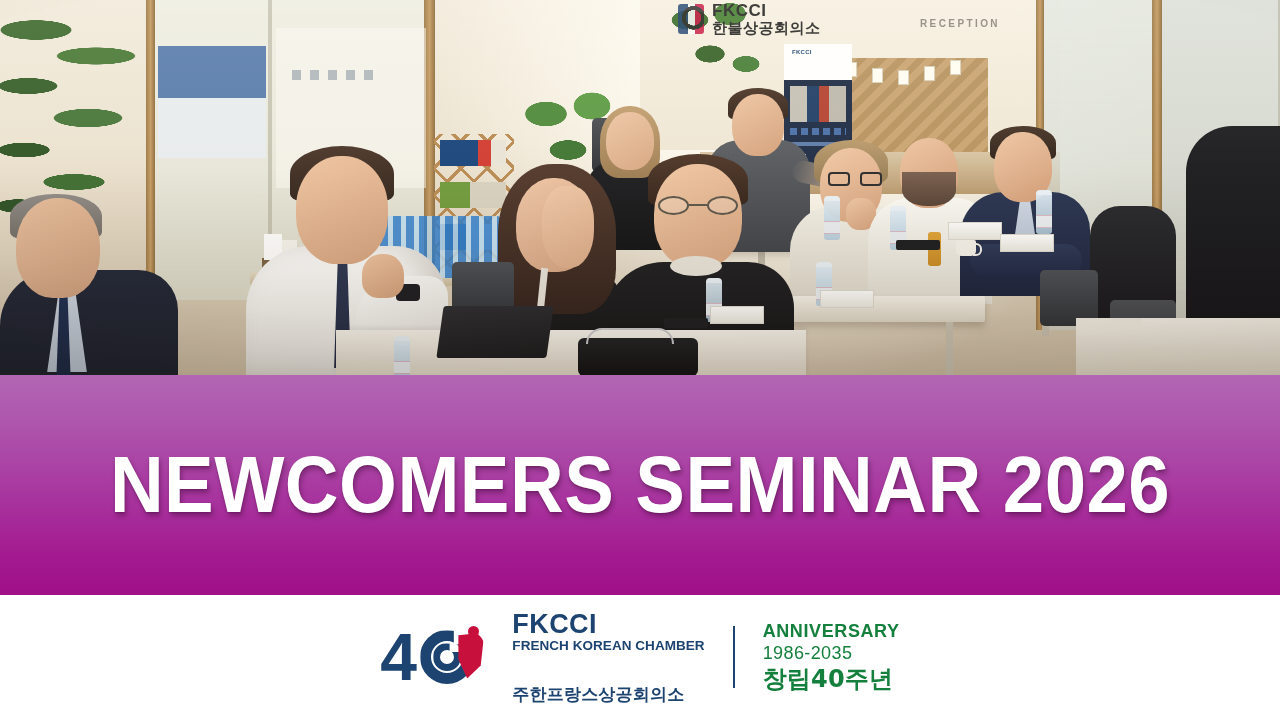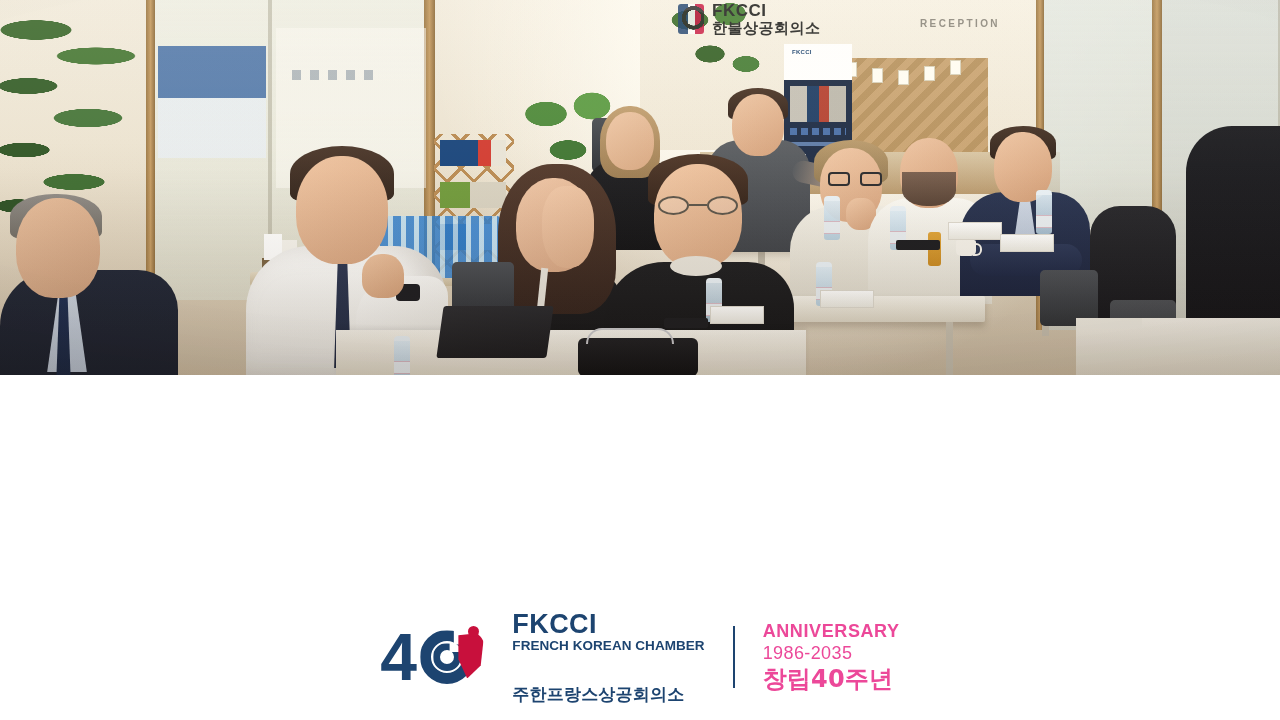--- a/index.html
+++ b/index.html
@@ -357,21 +357,21 @@
       background:#c8103c; border-radius:50%; }
 
   .names{ display:flex; flex-direction:column; justify-content:center; color:#1d4470; }
   .names .fkcci{ font-size:27px; font-weight:700; letter-spacing:.4px; line-height:1.04; }
   .names .eng{ font-size:13.5px; font-weight:700; letter-spacing:.05px; line-height:1.25; }
   .names .kor{ font-size:17px; font-weight:700; letter-spacing:.2px; line-height:1.25;
       font-family:"DejaVu Sans","Liberation Sans",sans-serif;margin-top:29px; }
 
   .divider{ width:2px; height:62px; background:#1d4470; margin:0 12px; }
 
-  .anniv{ display:flex; flex-direction:column; justify-content:center; color:#ec4899; }
+  .anniv{ display:flex; flex-direction:column; justify-content:center; color:#15803d; }
   .anniv .a1{ font-size:18px; font-weight:700; letter-spacing:.6px; line-height:1.22; }
   .anniv .a2{ font-size:18px; font-weight:500; letter-spacing:.4px; line-height:1.22; }
   .anniv .a3{ font-size:24px; font-weight:700; letter-spacing:.2px; line-height:1.22;
       font-family:"DejaVu Sans","Liberation Sans",sans-serif; }
 </style>
 </head>
 <body>
 
 <div class="poster">
 
@@ -545,20 +545,25 @@
     <div class="bottle" style="left:706px;top:278px"></div>
     <div class="bottle" style="left:816px;top:262px"></div>
     <div class="phone" style="left:664px;top:318px"></div>
     <div class="namecard" style="left:710px;top:306px"></div>
     <div class="namecard" style="left:820px;top:290px"></div>
 
     <div class="grade"></div>
     <div class="grade2"></div>
   </div>
 
+  <div class="band">
+    <div class="band-title">
+      <h1>NEWCOMERS SEMINAR 2026</h1>
+    </div>
+  </div>
 
   <div class="footer">
     <div class="logo-lockup">
 
       <div class="mark">
         <div class="four">4</div>
         <div class="ring"></div>
         <div class="ring2"></div>
         <div class="swoosh"></div>
         <div class="dot"></div>

